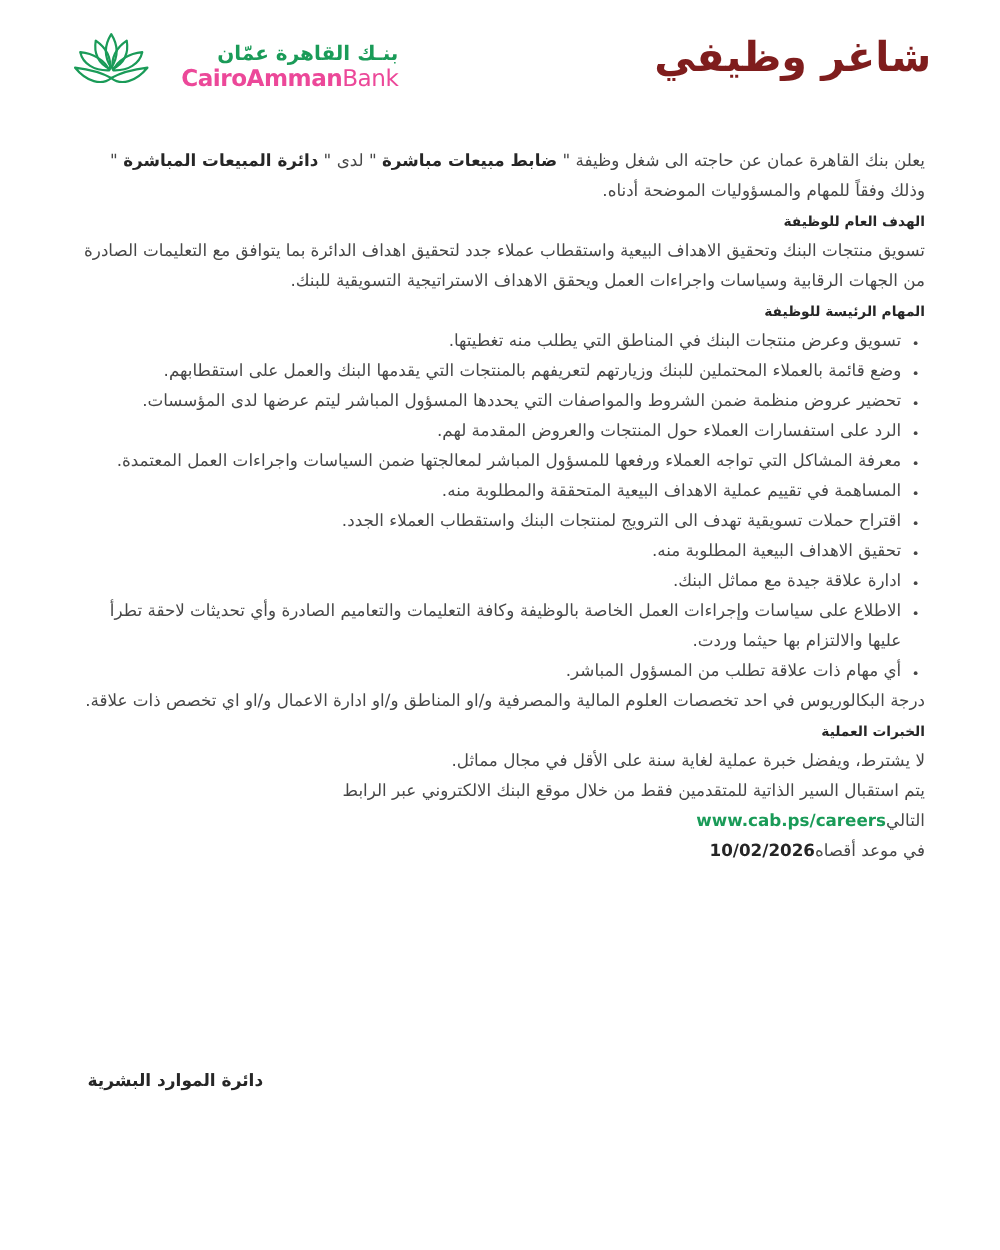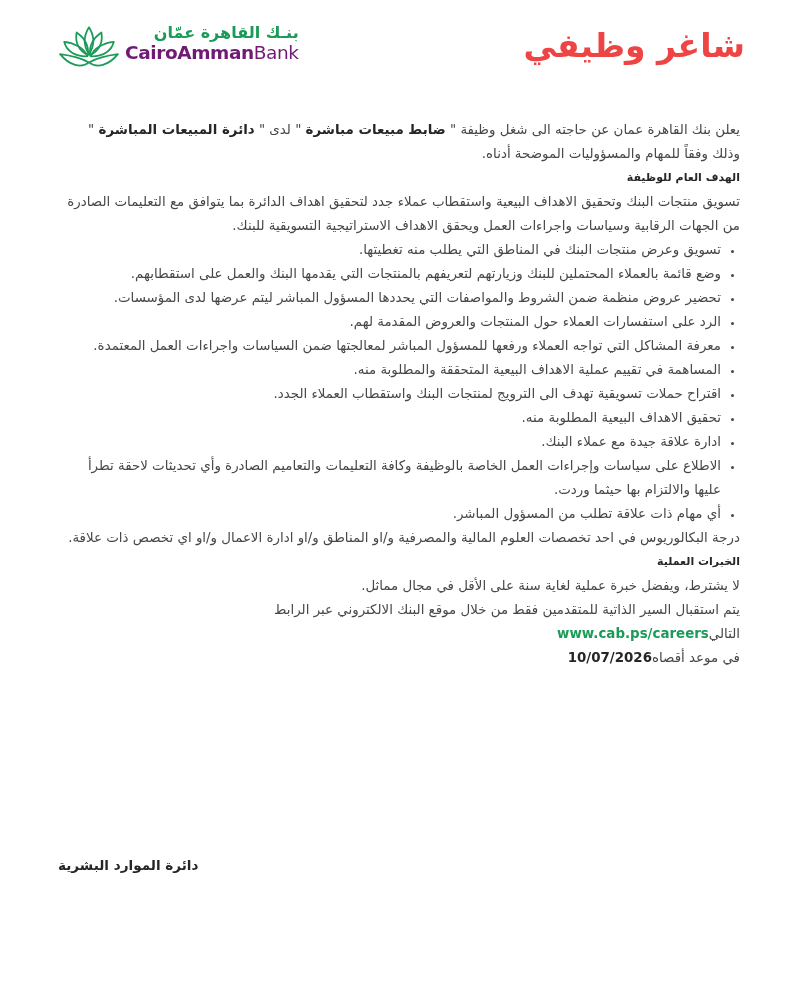--- a/index.html
+++ b/index.html
@@ -2,48 +2,48 @@
 <html lang="ar"><head>
 <meta charset="utf-8">
 <style>
   html,body { margin:0; padding:0; background:#ffffff; }
   .page {
     position:relative; width:800px; height:1000px; background:#ffffff;
     font-family:"DejaVu Sans", sans-serif; overflow:hidden;
   }
 
   
-  .logo { position:absolute; top:24px; left:58px; display:flex; align-items:flex-start; gap:5px; }
+  .logo { position:absolute; top:24px; left:58px; display:flex; align-items:flex-end; gap:25px; }
   .logo-text { display:flex; flex-direction:column; line-height:1.15; }
   .logo-ar { color:#1A9B58; font-size:16px; font-weight:bold; direction:rtl; text-align:right; letter-spacing:0; }
-  .logo-en { color:#701a75; font-size:18.5px; letter-spacing:-0.4px; }
+  .logo-en { color:#ec4899; font-size:18.5px; letter-spacing:-0.4px; }
   .logo-en .b { font-weight:bold; }
   .page-title {
     position:absolute; top:26px; right:55px; direction:rtl;
-    color:#ef4444; font-size:33px; font-weight:bold; letter-spacing:0;
+    color:#7f1d1d; font-size:33px; font-weight:bold; letter-spacing:0;
   }
 
   
   .content {
     position:absolute; top:118px; left:58px; right:60px;
     direction:rtl; color:#474747; font-size:13.4px;
   }
   .content p { margin:0; line-height:24px; }
   .content h2 { margin:0; line-height:24px; font-size:11px; font-weight:bold; color:#262626; }
   .content b { color:#262626; }
   ul.tasks { margin:0; padding:0 19px 0 0; list-style:disc outside; }
   ul.tasks li { line-height:24px; }
   ul.tasks li::marker { color:#474747; font-size:0.8em; }
 
   .careers-link { color:#1A9B58; font-weight:bold; text-decoration:none; direction:ltr; unicode-bidi:embed; margin-inline-start:9px; cursor:pointer;margin-left:30px; }
   .deadline-date { direction:ltr; unicode-bidi:embed; margin-inline-start:8px; font-weight:bold; color:#262626; }
 
   
   .footer {
-    position:absolute; top:857px; left:58px; direction:rtl;
+    position:absolute; top:857px; left:70px; direction:rtl;
     font-weight:bold; color:#262626; font-size:13.6px;
   }
 </style>
 </head>
 <body>
 
 <div class="page">
 
   <div class="logo">
     <svg viewBox="0 0 120 96" width="62" height="50" fill="none" stroke="#1A9B58" stroke-width="3.4" stroke-linejoin="round" stroke-linecap="round">
@@ -63,39 +63,40 @@
 
   <div class="page-title">شاغر وظيفي</div>
 
   <div class="content">
 
     <p><span>يعلن بنك القاهرة عمان عن حاجته الى شغل وظيفة " </span><b>ضابط مبيعات مباشرة</b><span> " لدى " </span><b>دائرة المبيعات المباشرة</b><span> " وذلك وفقاً للمهام والمسؤوليات الموضحة أدناه.</span></p>
 
     <h2>الهدف العام للوظيفة</h2>
     <p>تسويق منتجات البنك وتحقيق الاهداف البيعية واستقطاب عملاء جدد لتحقيق اهداف الدائرة بما يتوافق مع التعليمات الصادرة من الجهات الرقابية وسياسات واجراءات العمل ويحقق الاهداف الاستراتيجية التسويقية للبنك.</p>
 
+    <h2>المهام الرئيسة للوظيفة</h2>
     <ul class="tasks">
       <li>تسويق وعرض منتجات البنك في المناطق التي يطلب منه تغطيتها.</li>
       <li>وضع قائمة بالعملاء المحتملين للبنك وزيارتهم لتعريفهم بالمنتجات التي يقدمها البنك والعمل على استقطابهم.</li>
       <li>تحضير عروض منظمة ضمن الشروط والمواصفات التي يحددها المسؤول المباشر ليتم عرضها لدى المؤسسات.</li>
       <li>الرد على استفسارات العملاء حول المنتجات والعروض المقدمة لهم.</li>
       <li>معرفة المشاكل التي تواجه العملاء ورفعها للمسؤول المباشر لمعالجتها ضمن السياسات واجراءات العمل المعتمدة.</li>
       <li>المساهمة في تقييم عملية الاهداف البيعية المتحققة والمطلوبة منه.</li>
       <li>اقتراح حملات تسويقية تهدف الى الترويج لمنتجات البنك واستقطاب العملاء الجدد.</li>
       <li>تحقيق الاهداف البيعية المطلوبة منه.</li>
-      <li>ادارة علاقة جيدة مع عملاء البنك.</li>
+      <li>ادارة علاقة جيدة مع مماثل البنك.</li>
       <li>الاطلاع على سياسات وإجراءات العمل الخاصة بالوظيفة وكافة التعليمات والتعاميم الصادرة وأي تحديثات لاحقة تطرأ عليها والالتزام بها حيثما وردت.</li>
       <li>أي مهام ذات علاقة تطلب من المسؤول المباشر.</li>
     </ul>
 
     <p>درجة البكالوريوس في احد تخصصات العلوم المالية والمصرفية و/او المناطق و/او ادارة الاعمال و/او اي تخصص ذات علاقة.</p>
 
     <h2>الخبرات العملية</h2>
     <p>لا يشترط، ويفضل خبرة عملية لغاية سنة على الأقل في مجال مماثل.</p>
 
     <p><span>يتم استقبال السير الذاتية للمتقدمين فقط من خلال موقع البنك الالكتروني عبر الرابط التالي</span><a class="careers-link">www.cab.ps/careers</a></p>
-    <p><span>في موعد أقصاه</span><span class="deadline-date">10/07/2026</span></p>
+    <p><span>في موعد أقصاه</span><span class="deadline-date">10/02/2026</span></p>
 
   </div>
 
   <div class="footer">دائرة الموارد البشرية</div>
 
 </div>
 
 </body></html>

